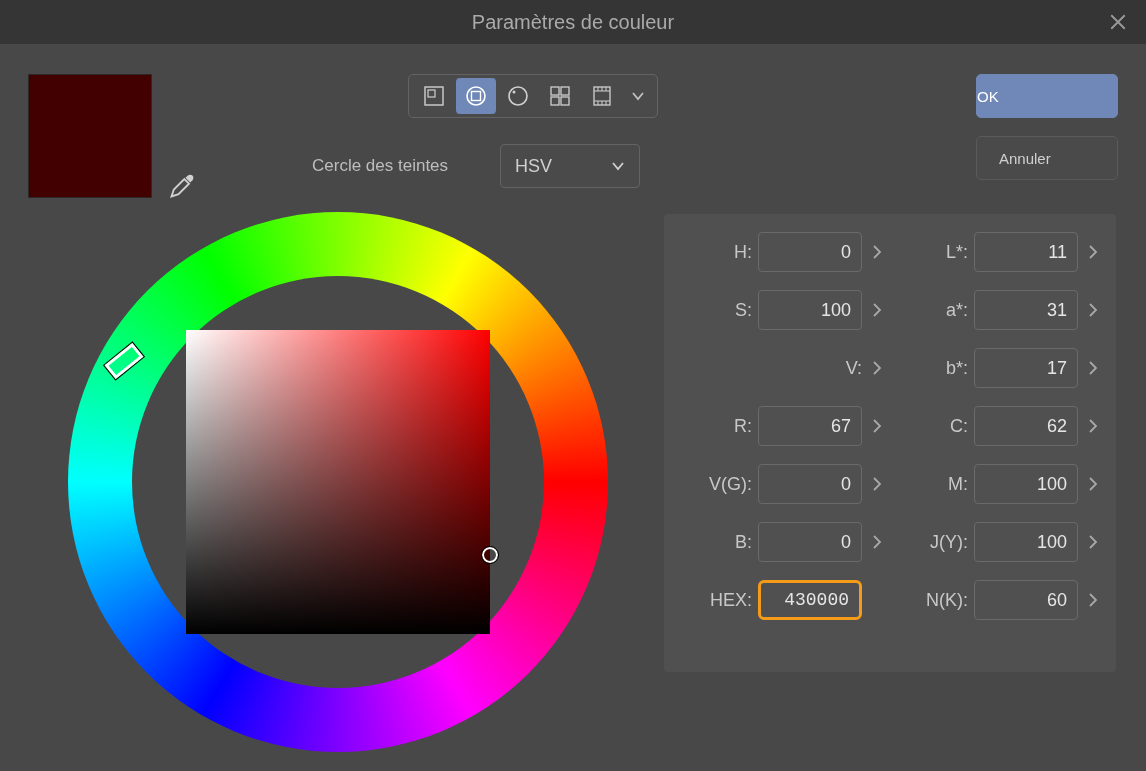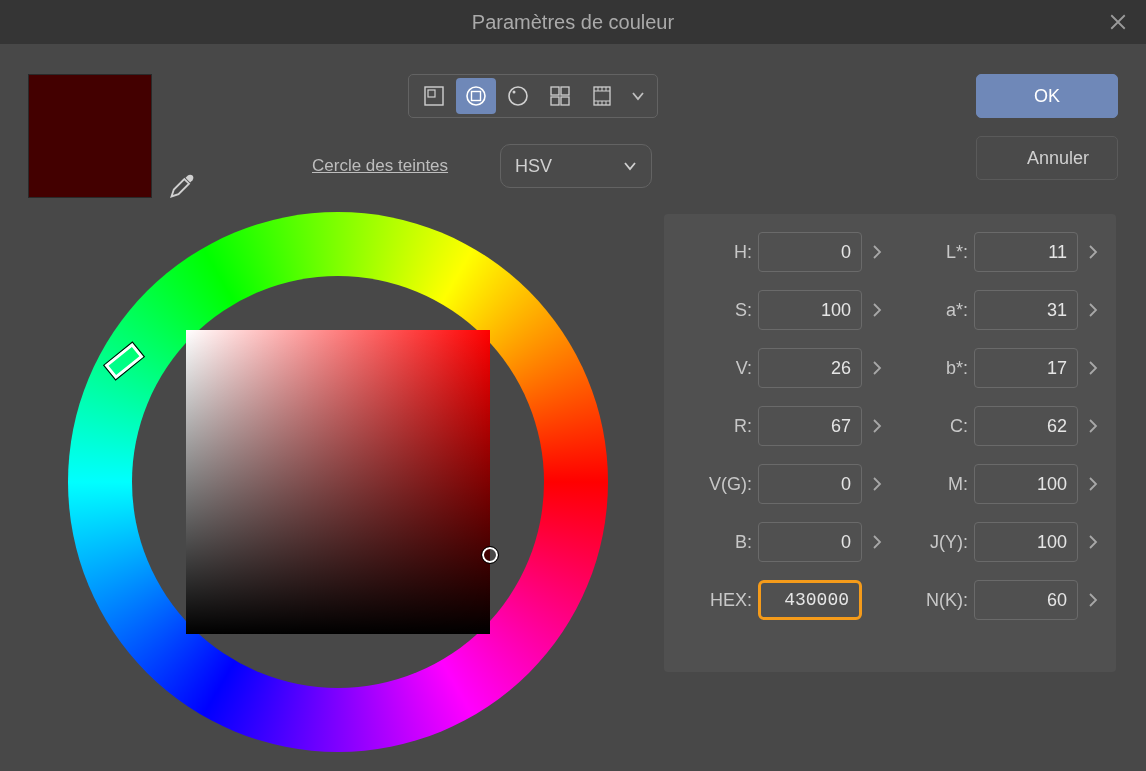--- a/index.html
+++ b/index.html
@@ -100,49 +100,47 @@
     justify-content: center;
     cursor: pointer;
     color: #c0c0c0;
   }
   .row-label {
     position: absolute;
     left: 312px;
     top: 112px;
     color: #bdbdbd;
     font-size: 17px;
-    text-decoration: underline;
   }
   .model-select {
     position: absolute;
     left: 500px;
     top: 100px;
-    width: 152px;
+    width: 140px;
     height: 44px;
     border: 1px solid #636363;
-    border-radius: 10px;
+    border-radius: 4px;
     background: #4a4a4a;
     display: flex;
     align-items: center;
     justify-content: space-between;
     padding: 0 14px;
     cursor: pointer;
     color: #d0d0d0;
     font-size: 18px;
   }
   .ok-btn, .cancel-btn {
     position: absolute;
     right: 28px;
     width: 142px;
     height: 44px;
     border-radius: 5px;
     display: flex;
     align-items: center;
-    justify-content: center;
-    font-size: 18px;
+    font-size: 15px;
     cursor: pointer;
     border: 1px solid #5a5a5a;
   }
   .ok-btn {
     top: 30px;
     background: #6f88b8;
     color: #fff;
     border-color: #6f88b8;
   }
   .cancel-btn {
@@ -398,21 +396,20 @@
           <span class="inp">31</span>
           <span class="chev">
               <svg viewBox="0 0 10 16">
                 <path d="M2 2 L8 8 L2 14" stroke="currentColor" fill="none" stroke-width="1.8"></path>
               </svg>
             </span>
         </div>
 
         <div class="vrow">
           <span class="lab">V:</span>
-          <span class="inp">26</span>
           <span class="chev">
               <svg viewBox="0 0 10 16">
                 <path d="M2 2 L8 8 L2 14" stroke="currentColor" fill="none" stroke-width="1.8"></path>
               </svg>
             </span>
         </div>
         <div class="vrow">
           <span class="lab">b*:</span>
           <span class="inp">17</span>
           <span class="chev">

